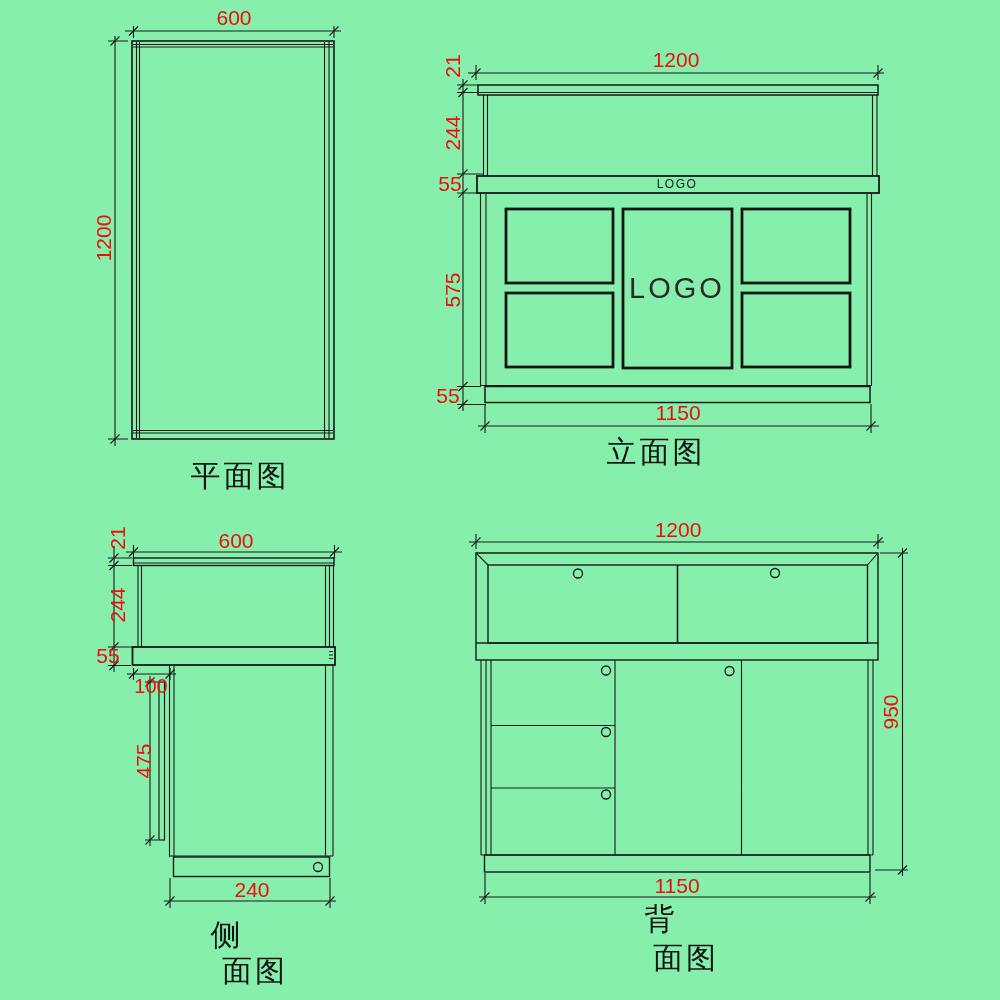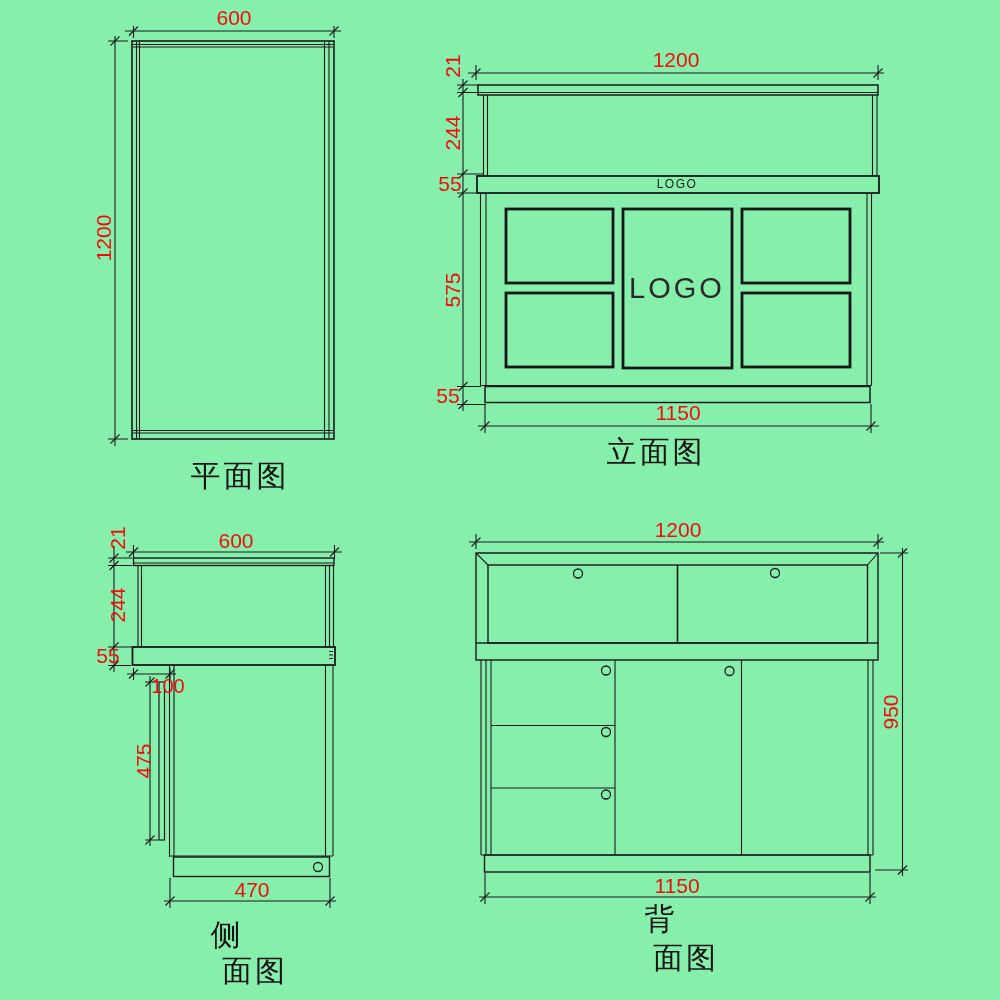--- a/index.html
+++ b/index.html
@@ -116,23 +116,23 @@
 <div class="txt dim" style="left:448px;top:395px">55</div>
 <div class="txt logo-band" style="left:677px;top:184px">LOGO</div>
 <div class="txt logo-big" style="left:677px;top:288px">LOGO</div>
 <div class="txt dim" style="left:678px;top:412px">1150</div>
 <div class="txt view-title" style="left:656px;top:452px">立面图</div>
 
 <div class="txt dim" style="left:236px;top:540px">600</div>
 <div class="txt dim rot" style="left:117px;top:538px">21</div>
 <div class="txt dim rot" style="left:117px;top:605px">244</div>
 <div class="txt dim" style="left:108px;top:655px">55</div>
-<div class="txt dim-sm" style="left:168px;top:686px">100</div>
+<div class="txt dim-sm" style="left:151px;top:686px">100</div>
 <div class="txt dim rot" style="left:143px;top:761px">475</div>
-<div class="txt dim" style="left:252px;top:889px">470</div>
+<div class="txt dim" style="left:252px;top:889px">240</div>
 <div class="txt view-title" style="left:227px;top:935px">侧</div>
 <div class="txt view-title" style="left:255px;top:971px">面图</div>
 
 <div class="txt dim" style="left:678px;top:529px">1200</div>
 <div class="txt dim rot" style="left:890px;top:712px">950</div>
 <div class="txt dim" style="left:677px;top:885px">1150</div>
 <div class="txt view-title" style="left:661px;top:919px">背</div>
 <div class="txt view-title" style="left:686px;top:958px">面图</div>
 
 </div>

